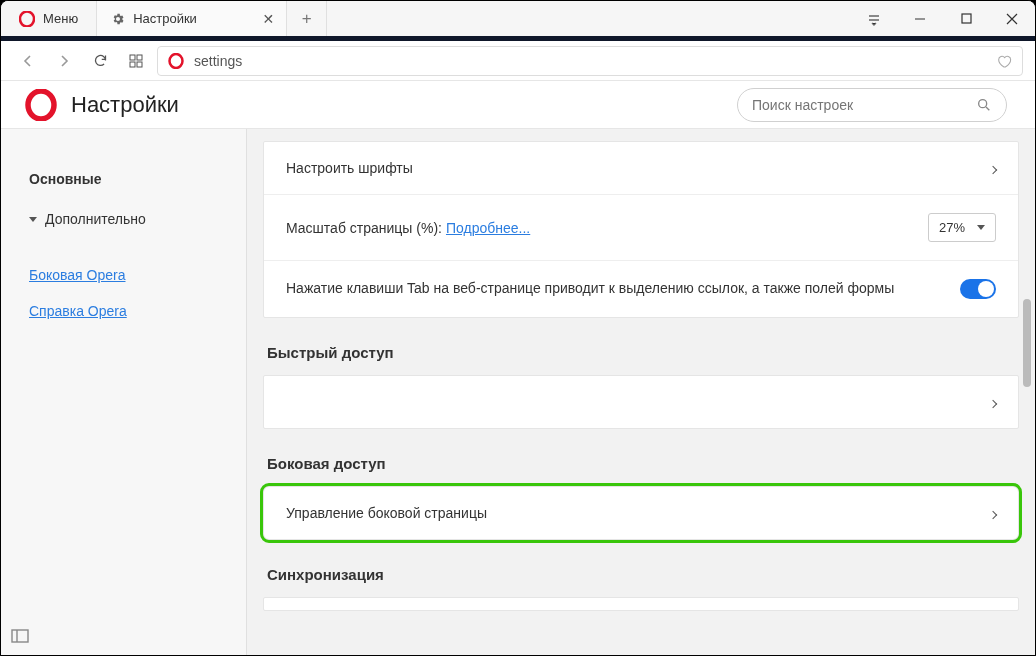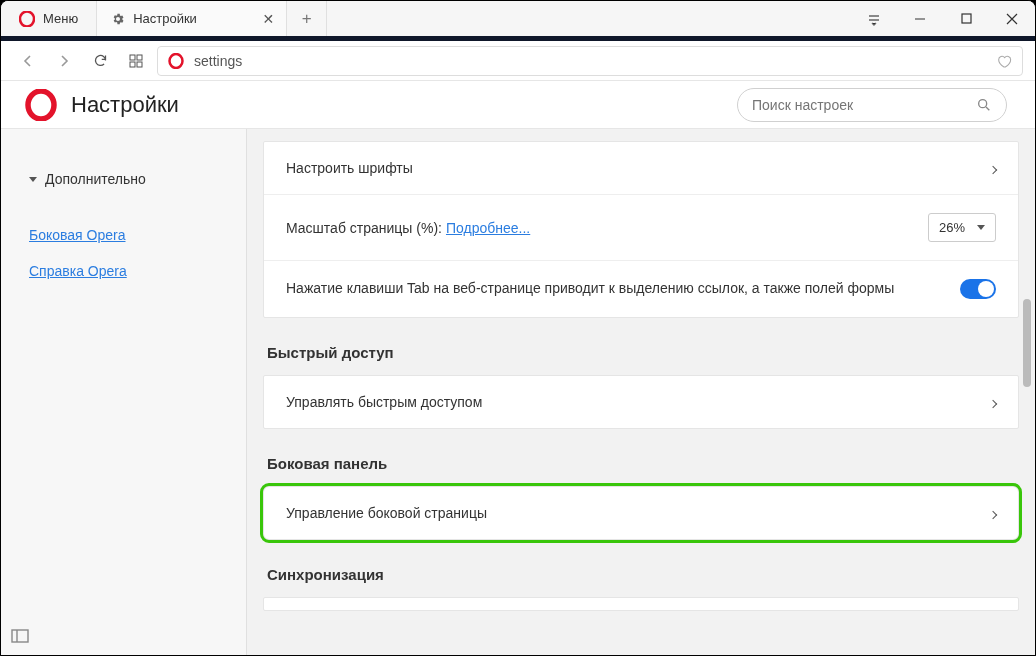--- a/index.html
+++ b/index.html
@@ -147,20 +147,23 @@
           <svg width="16" height="16" viewBox="0 0 24 24">
               <circle cx="10" cy="10" r="6" fill="none" stroke="#888" stroke-width="2"></circle>
               <path stroke="#888" stroke-width="2" d="M15 15l5 5"></path>
             </svg>
         </div>
       </div>
 
       <div class="body-area">
 
         <div class="sidebar">
+          <div class="side-item">
+            <span style="font-weight:600">Основные</span>
+          </div>
           <div class="side-item expandable">
             <span class="tri tri-down"></span>
             <span>Дополнительно</span>
           </div>
           <div class="side-links-block">
             <a class="side-link">Боковая Opera</a>
             <a class="side-link">Справка Opera</a>
           </div>
           <div class="panel-icon">
             <svg width="18" height="14" viewBox="0 0 18 14">
@@ -174,37 +177,36 @@
 
           <div class="section-card">
             <div class="row">
               <span>Настроить шрифты</span>
               <span class="chev-right"><span class="chev"></span></span>
             </div>
             <div class="row">
               <span>Масштаб страницы (%):</span>
               <a class="row-link">Подробнее...</a>
               <div class="zoom-select">
-                <span>26%</span>
+                <span>27%</span>
                 <span class="tri tri-down"></span>
               </div>
             </div>
             <div class="row">
               <span class="row-text">Нажатие клавиши Tab на веб-странице приводит к выделению ссылок, а также полей формы</span>
               <div class="toggle"></div>
             </div>
           </div>
 
           <div class="section-title">Быстрый доступ</div>
           <div class="clickable-row">
-            <span>Управлять быстрым доступом</span>
             <span class="chev-right"><span class="chev"></span></span>
           </div>
 
-          <div class="section-title">Боковая панель</div>
+          <div class="section-title">Боковая доступ</div>
           <div class="clickable-row highlight">
             <span>Управление боковой страницы</span>
             <span class="chev-right"><span class="chev"></span></span>
           </div>
 
           <div class="section-title">Синхронизация</div>
           <div class="clickable-row" style="height:12px; padding:6px 22px;"></div>
 
           <div class="main-scrollbar">
             <div class="thumb"></div>

